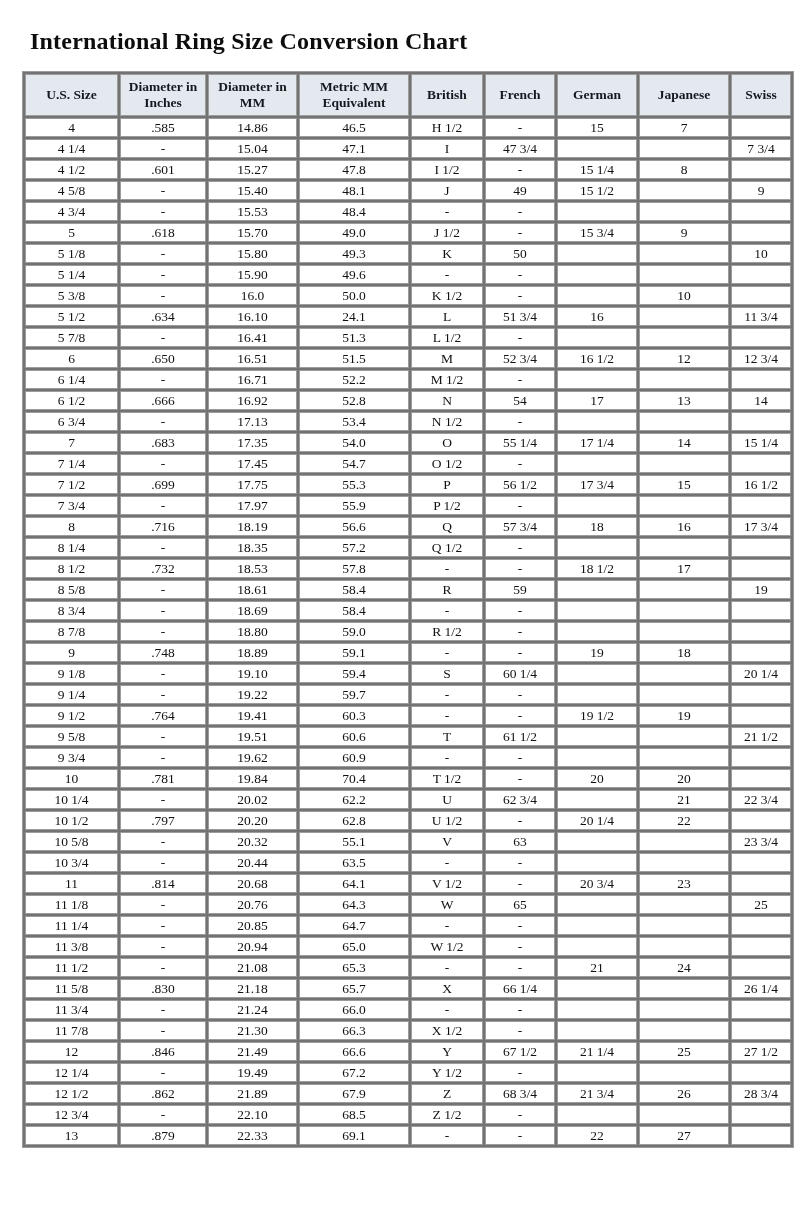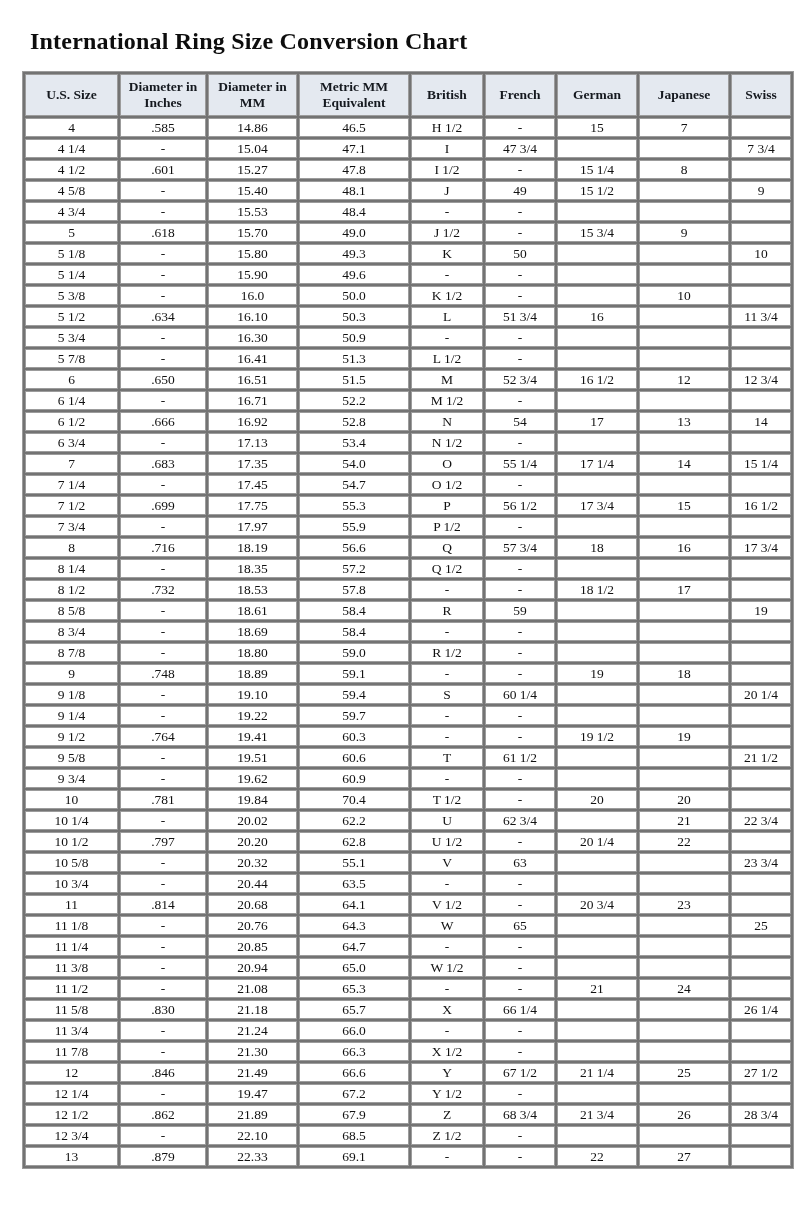--- a/index.html
+++ b/index.html
@@ -202,37 +202,26 @@
             <td>K 1/2</td>
             <td>-</td>
             <td></td>
             <td>10</td>
             <td></td>
           </tr>
           <tr>
             <td>5 1/2</td>
             <td>.634</td>
             <td>16.10</td>
-            <td>50.3</td>
+            <td>24.1</td>
             <td>L</td>
             <td>51 3/4</td>
             <td>16</td>
             <td></td>
             <td>11 3/4</td>
-          </tr>
-          <tr>
-            <td>5 3/4</td>
-            <td>-</td>
-            <td>16.30</td>
-            <td>50.9</td>
-            <td>-</td>
-            <td>-</td>
-            <td></td>
-            <td></td>
-            <td></td>
           </tr>
           <tr>
             <td>5 7/8</td>
             <td>-</td>
             <td>16.41</td>
             <td>51.3</td>
             <td>L 1/2</td>
             <td>-</td>
             <td></td>
             <td></td>
@@ -608,21 +597,21 @@
             <td>66.6</td>
             <td>Y</td>
             <td>67 1/2</td>
             <td>21 1/4</td>
             <td>25</td>
             <td>27 1/2</td>
           </tr>
           <tr>
             <td>12 1/4</td>
             <td>-</td>
-            <td>19.47</td>
+            <td>19.49</td>
             <td>67.2</td>
             <td>Y 1/2</td>
             <td>-</td>
             <td></td>
             <td></td>
             <td></td>
           </tr>
           <tr>
             <td>12 1/2</td>
             <td>.862</td>

